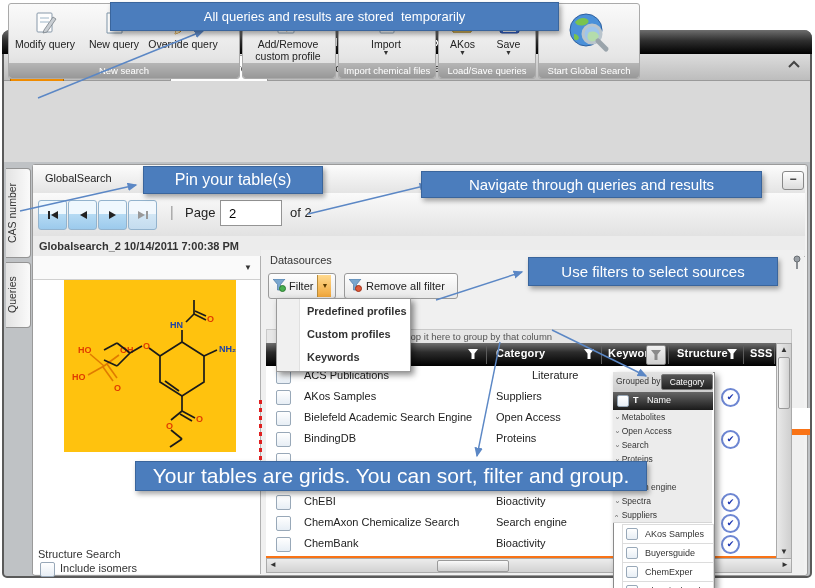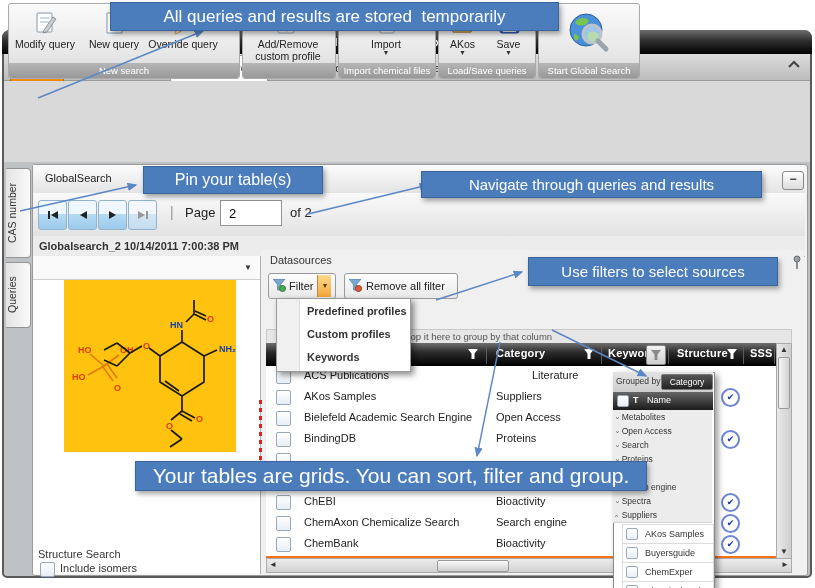--- a/index.html
+++ b/index.html
@@ -372,21 +372,21 @@
     <span class="cb" style="left:10px;top:3px;"></span>
     <span class="abs" style="left:38px;top:3px;">ACS Publications</span>
     <span class="abs" style="left:230px;top:3px;padding-left:36px;">Literature</span>
   </div>
   <div class="abs grow" style="top:387px;">
     <span class="cb" style="left:10px;top:3px;"></span>
     <span class="abs" style="left:38px;top:3px;">AKos Samples</span>
     <span class="abs" style="left:230px;top:3px;">Suppliers</span>
     <span class="badge" style="left:455px;top:1px;">✔</span>
   </div>
-  <div class="abs grow" style="top:408px;">
+  <div class="abs grow" style="top:408px;padding-left:20px;">
     <span class="cb" style="left:10px;top:3px;"></span>
     <span class="abs" style="left:38px;top:3px;">Bielefeld Academic Search Engine</span>
     <span class="abs" style="left:230px;top:3px;">Open Access</span>
   </div>
   <div class="abs grow" style="top:429px;">
     <span class="cb" style="left:10px;top:3px;"></span>
     <span class="abs" style="left:38px;top:3px;">BindingDB</span>
     <span class="abs" style="left:230px;top:3px;">Proteins</span>
     <span class="badge" style="left:455px;top:1px;">✔</span>
   </div>
@@ -467,19 +467,19 @@
     <g stroke="#5b87c5" stroke-width="1.4" fill="none">
       <line x1="38" y1="98" x2="203" y2="31" marker-end="url(#ah)"></line>
       <line x1="20" y1="211" x2="136" y2="185" marker-end="url(#ah)"></line>
       <line x1="308" y1="214" x2="428" y2="185" marker-end="url(#ah)"></line>
       <line x1="436" y1="300" x2="522" y2="272" marker-end="url(#ah)"></line>
       <line x1="500" y1="342" x2="477" y2="456" marker-end="url(#ah)"></line>
       <line x1="552" y1="330" x2="646" y2="376" marker-end="url(#ah)"></line>
     </g>
   </svg>
 
-  <div class="abs co" style="left:110px;top:2px;width:447px;height:27px;font-size:17px;line-height:27px;">All queries and results are stored  temporarily</div>
+  <div class="abs co" style="left:110px;top:2px;width:447px;height:27px;font-size:13px;line-height:27px;">All queries and results are stored  temporarily</div>
   <div class="abs co" style="left:143px;top:166px;width:178px;height:26px;font-size:16px;line-height:26px;">Pin your table(s)</div>
   <div class="abs co" style="left:421px;top:171px;width:339px;height:25px;font-size:15px;line-height:25px;">Navigate through queries and results</div>
   <div class="abs co" style="left:528px;top:257px;width:248px;height:27px;font-size:15px;line-height:27px;">Use filters to select sources</div>
   <div class="abs co" style="left:135px;top:461px;width:510px;height:28px;font-size:21px;line-height:28px;">Your tables are grids. You can sort, filter and group.</div>
 
 </div>
 
 </body></html>

